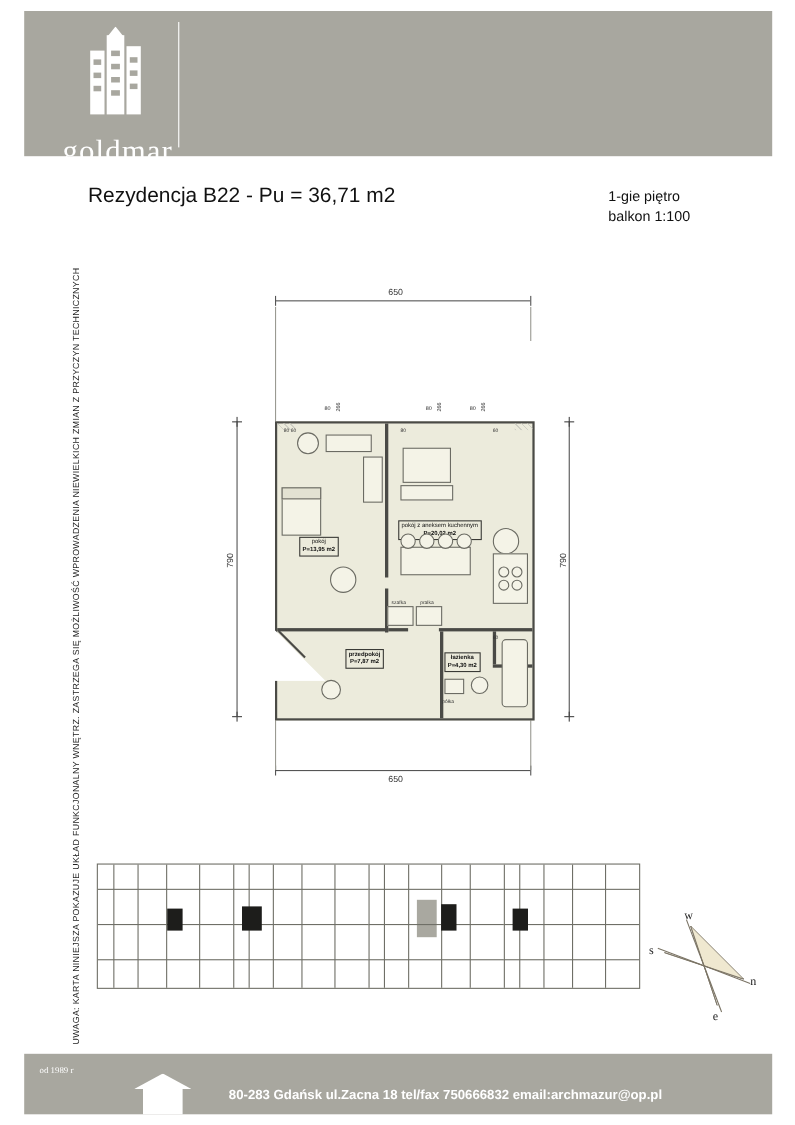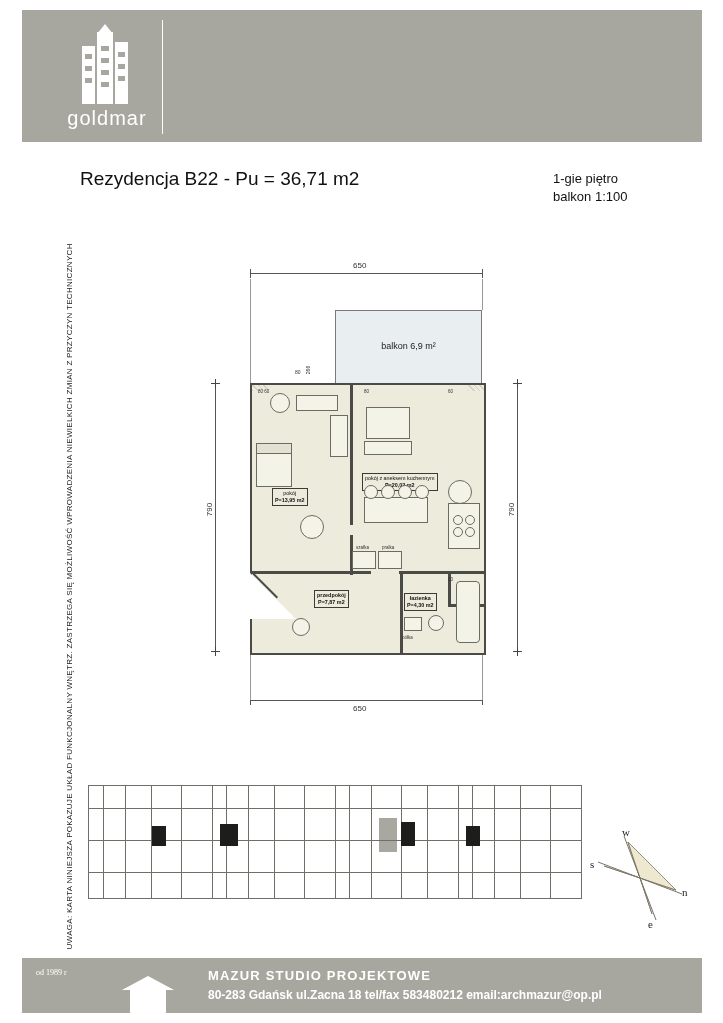--- a/index.html
+++ b/index.html
@@ -30,23 +30,23 @@
   .logo-glyph .c2{position:absolute;left:11px;top:42px;width:7px;height:5px;background:#a8a79f;}
   .logo-glyph .c3{position:absolute;left:11px;top:54px;width:7px;height:5px;background:#a8a79f;}
   .logo-glyph .c4{position:absolute;left:27px;top:22px;width:8px;height:5px;background:#a8a79f;}
   .logo-glyph .c5{position:absolute;left:27px;top:34px;width:8px;height:5px;background:#a8a79f;}
   .logo-glyph .c6{position:absolute;left:27px;top:46px;width:8px;height:5px;background:#a8a79f;}
   .logo-glyph .c7{position:absolute;left:27px;top:58px;width:8px;height:5px;background:#a8a79f;}
   .logo-glyph .c8{position:absolute;left:44px;top:28px;width:7px;height:5px;background:#a8a79f;}
   .logo-glyph .c9{position:absolute;left:44px;top:40px;width:7px;height:5px;background:#a8a79f;}
   .logo-glyph .c10{position:absolute;left:44px;top:52px;width:7px;height:5px;background:#a8a79f;}
   .logo-text{
-    position:absolute;left:0px;top:89px;width:110px;text-align:center;
-    color:#ffffff;font-size:20px;letter-spacing:1px;
-    font-family:Liberation Sans, sans-serif;
+    position:absolute;left:0px;top:104px;width:110px;text-align:center;
+    color:#ffffff;font-size:28px;letter-spacing:1px;
+    font-family:Liberation Serif, serif;
   }
   .header-divider{
     position:absolute;left:140px;top:10px;width:1px;height:114px;background:#ffffff;
   }
   .brand-sub{
     position:absolute;left:168px;top:18px;color:#ffffff;
     font-family:"Liberation Serif", serif;font-size:26px;letter-spacing:1px;
   }
   .brand-main{
     position:absolute;left:168px;top:48px;color:#ffffff;
@@ -204,23 +204,20 @@
   <div class="gridline" style="left:55px;top:396px;width:1px;height:49px;"></div>
   <div class="gridline" style="left:287px;top:396px;width:1px;height:49px;"></div>
 
   <div class="dimtxt" style="left:100px;top:114px;font-size:5px;">80</div>
   <div class="dimtxt" style="left:109px;top:112px;font-size:5px;transform:rotate(-90deg);">266</div>
   <div class="dimtxt" style="left:192px;top:114px;font-size:5px;">80</div>
   <div class="dimtxt" style="left:201px;top:112px;font-size:5px;transform:rotate(-90deg);">266</div>
   <div class="dimtxt" style="left:232px;top:114px;font-size:5px;">80</div>
   <div class="dimtxt" style="left:241px;top:112px;font-size:5px;transform:rotate(-90deg);">266</div>
 
-  <div class="balcony">
-    <div class="balcony-label">balkon 6,9 m²</div>
-  </div>
 
   <div class="walls">
 
     <div style="position:absolute;left:-2px;top:188px;width:46px;height:46px;background:#ffffff;
                 clip-path:polygon(0 100%,0 0,100% 100%);border:0;"></div>
     <div style="position:absolute;left:-3px;top:186px;width:52px;height:52px;
                 border-bottom:2px solid #4a4a46;transform:rotate(45deg);transform-origin:0 0;width:34px;height:0;left:2px;top:188px;"></div>
 
     <div class="inner-wall" style="left:98px;top:0px;width:3px;height:140px;"></div>
     <div class="inner-wall" style="left:98px;top:150px;width:3px;height:40px;"></div>
@@ -347,15 +344,14 @@
   <div class="cmp-letter" style="left:58px;top:90px;">e</div>
   <div class="cmp-letter" style="left:32px;top:-2px;">w</div>
 </div>
 
 <div class="footer">
   <div class="footer-left">od 1989 r</div>
   <div class="footer-house">
     <div class="hr"></div>
       <div class="hb"></div>
   </div>
-  <div class="footer-title">MAZUR STUDIO PROJEKTOWE</div>
-  <div class="footer-contact">80-283 Gdańsk ul.Zacna 18  tel/fax 583480212  email:archmazur@op.pl</div>
+  <div class="footer-contact">80-283 Gdańsk ul.Zacna 18  tel/fax 750666832  email:archmazur@op.pl</div>
 </div>
 
 </body></html>

